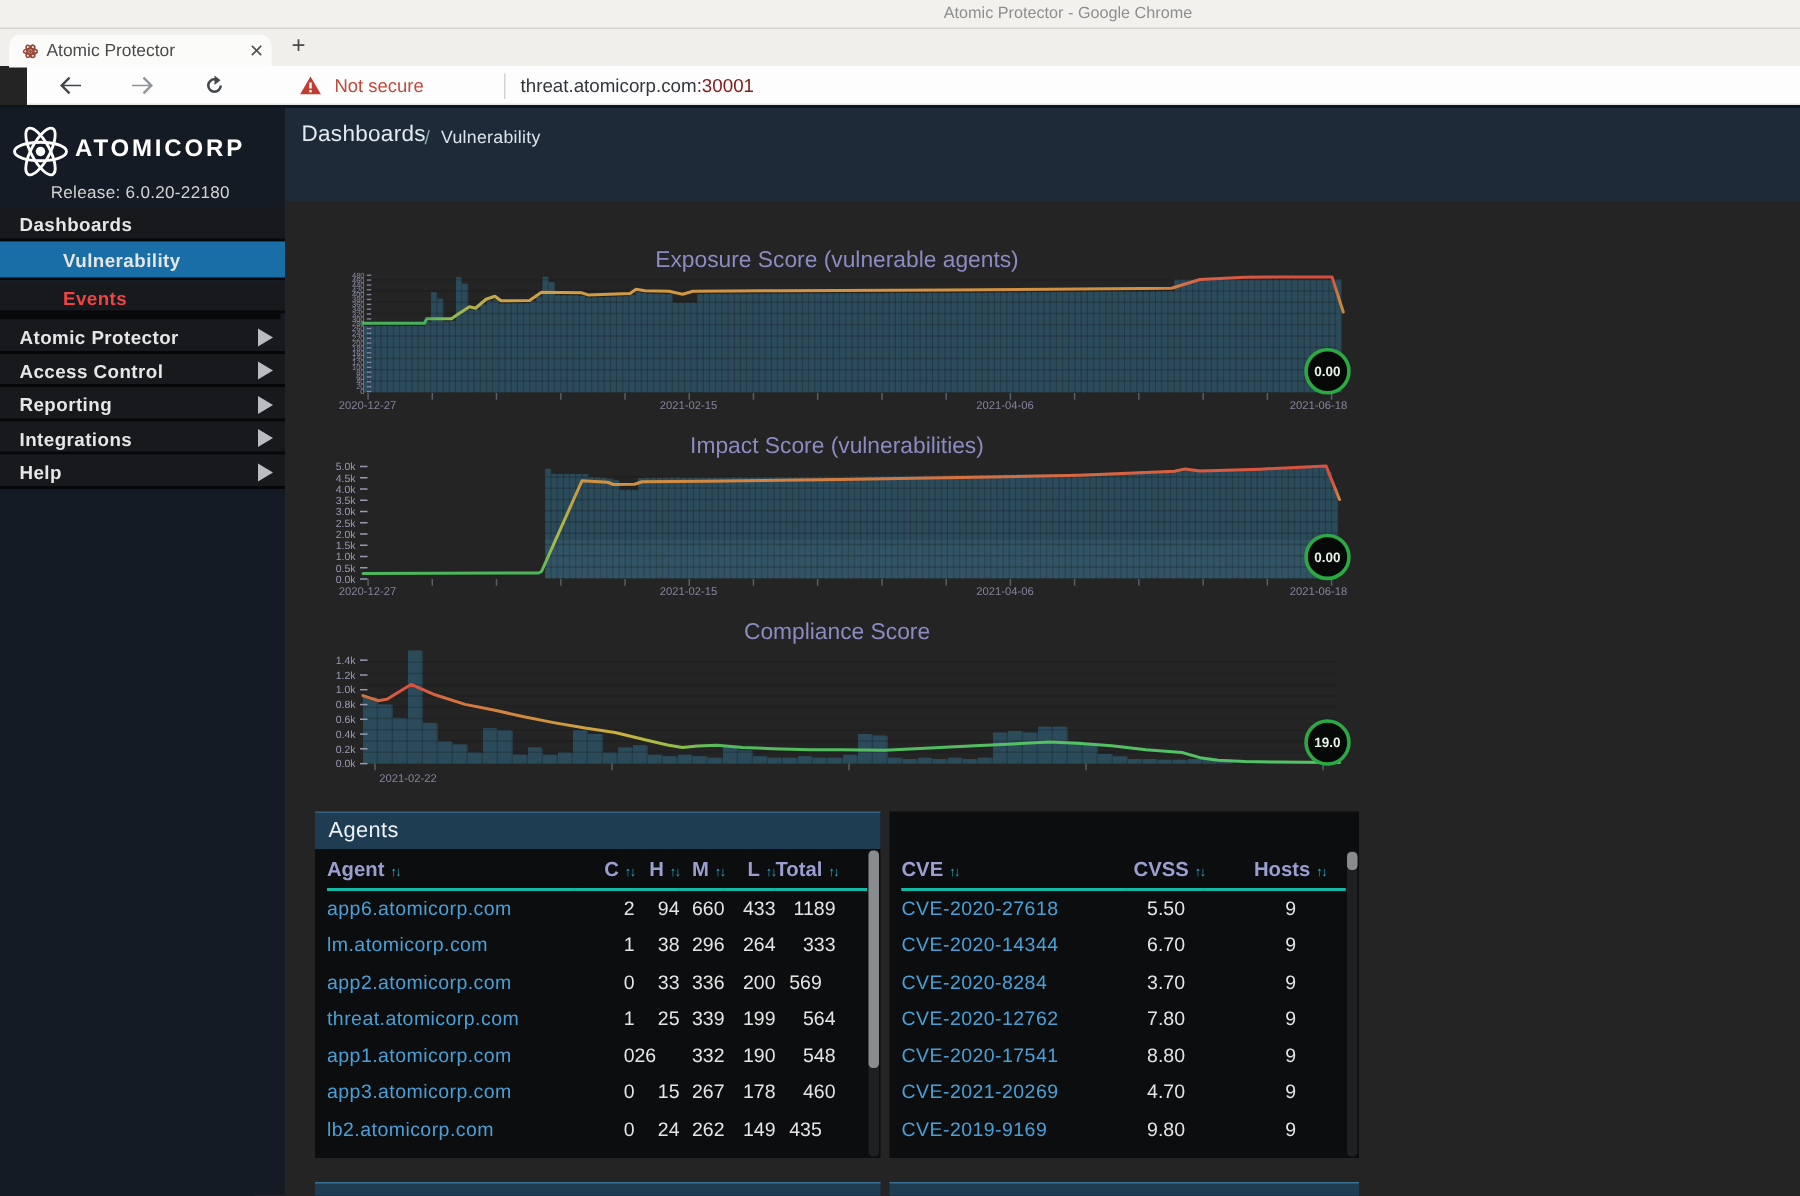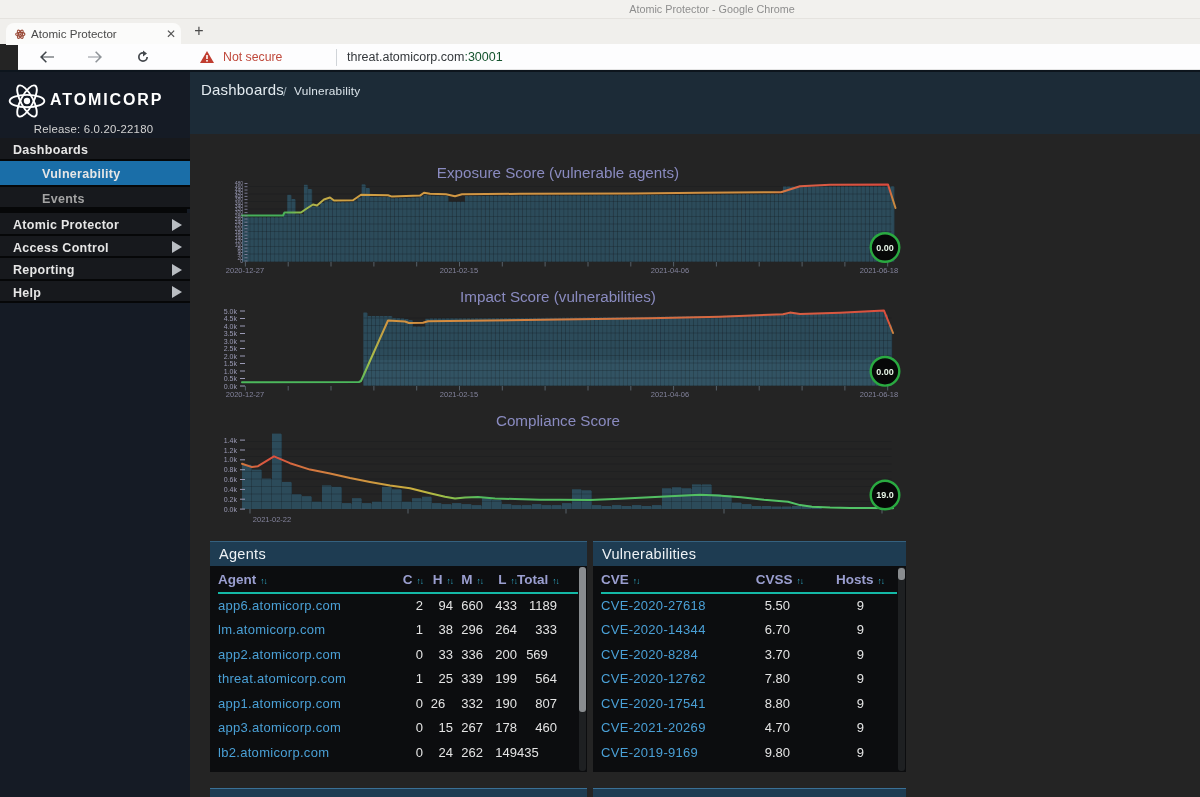--- a/index.html
+++ b/index.html
@@ -12,37 +12,37 @@
 #tab { position:absolute; left:6px; top:3.5px; width:175px; height:22px; background:#fbfbfa;
   border-radius:8px 8px 0 0; }
 #tab .tt { position:absolute; left:25px; top:4.5px; font-size:11.6px; color:#4a4a4a; }
 #tab .cl { position:absolute; left:160px; top:4px; font-size:12px; color:#555; }
 #newtab { position:absolute; left:189px; top:0px; width:20px; height:25px; font-size:16px; color:#4a4a4a; text-align:center; line-height:24px; }
 #toolbar { position:absolute; left:18px; top:44px; width:1200px; height:26px; background:#fdfdfe; border-bottom:1px solid #e4e4e4; }
 #toolbar svg.nav { position:absolute; top:5px; }
 .notsec { position:absolute; left:205px; top:6px; font-size:12.3px; color:#c04a3d; }
 .urldiv { position:absolute; left:318px; top:5px; width:1px; height:17px; background:#d0d4d8; }
 .urltxt { position:absolute; left:329px; top:6px; font-size:12.5px; color:#33373b; }
-.urltxt i { font-style:normal; color:#14532d; }
+.urltxt i { font-style:normal; color:#7f1d1d; }
 
 #page { position:absolute; left:0; top:70px; width:1200px; height:727px; background:#242424; }
 #pagetopline { position:absolute; left:0; top:0; width:1200px; height:2px; background:#0d151d; }
 
 #sidebar { position:absolute; left:0; top:2px; width:190px; height:725px; background:#151b25; }
 #logo { position:absolute; left:0; top:0; width:187px; height:66px; }
 #rel { position:absolute; left:0; top:51px; width:187px; text-align:center; font-size:11.4px; color:#d3d3d3; letter-spacing:0.2px;}
 #menu { position:absolute; left:0; top:66px; width:187px; }
 .mi { position:relative; width:190px; height:22.5px; background:#17191d; border-bottom:2.5px solid #060708;
   font-size:12.5px; font-weight:bold; color:#e6e6e6; line-height:22px; letter-spacing:0.3px; }
 .mi .lbl { position:absolute; left:13px; top:1px; }
 .mi .lbl2 { position:absolute; left:42px; top:1px; }
 .mi .arr { position:absolute; right:8px; top:5.5px; width:0; height:0;
   border-left:10px solid #b9bdc2; border-top:6px solid transparent; border-bottom:6px solid transparent; }
 .mi.hl { background:#1a6ea8; height:26px; line-height:25px;}
-.mi.dim .lbl2 { color:#a3a3a3; }
+.mi.dim .lbl2 { color:#ef4444; }
 .gap6 { height:4px; background:#060708; }
 
 #crumb { position:absolute; left:190px; top:2px; width:1010px; height:62px; background:#1c2b37; }
 #crumb .d { position:absolute; left:11px; top:9px; font-size:15px; color:#e2eaef; letter-spacing:0.2px; }
 #crumb .s { position:absolute; left:93px; top:12px; font-size:13px; color:#93a1aa; }
 #crumb .v { position:absolute; left:104px; top:12px; font-size:11.8px; color:#dbe4ea; letter-spacing:0.2px; }
 
 .panel { position:absolute; background:#0c0d0f; }
 .phead { position:absolute; left:0; top:0; width:100%; height:25px; background:#1e3c52; border-top:1px solid #35617f;
   font-size:15px; color:#eef2f5; letter-spacing:0.3px; }
@@ -124,20 +124,24 @@
         <div class="mi">
             <span class="lbl">Atomic Protector</span>
             <span class="arr"></span>
           </div>
         <div class="mi">
             <span class="lbl">Access Control</span>
             <span class="arr"></span>
           </div>
         <div class="mi">
             <span class="lbl">Reporting</span>
+            <span class="arr"></span>
+          </div>
+        <div class="mi">
+            <span class="lbl">Integrations</span>
             <span class="arr"></span>
           </div>
         <div class="mi">
             <span class="lbl">Help</span>
             <span class="arr"></span>
           </div>
       </div>
     </div>
     <div id="crumb">
         <span class="d">Dashboards</span>
@@ -1097,51 +1101,48 @@
               <td><a href="#">threat.atomicorp.com</a></td>
               <td style="text-align:right;padding-right:0px">1</td>
               <td style="text-align:right;padding-right:0px">25</td>
               <td style="text-align:right;padding-right:0px">339</td>
               <td style="text-align:right;padding-right:0px">199</td>
               <td style="text-align:right;padding-right:21px">564</td>
             </tr>
             <tr style="height:24.5px">
               <td><a href="#">app1.atomicorp.com</a></td>
               <td style="text-align:right;padding-right:0px">0</td>
-              <td style="text-align:center;padding-right:0px">26</td>
+              <td style="text-align:left;padding-right:0px">26</td>
               <td style="text-align:right;padding-right:0px">332</td>
               <td style="text-align:right;padding-right:0px">190</td>
-              <td style="text-align:right;padding-right:21px">807</td>
+              <td style="text-align:right;padding-right:21px">548</td>
             </tr>
             <tr style="height:24.5px">
               <td><a href="#">app3.atomicorp.com</a></td>
               <td style="text-align:right;padding-right:0px">0</td>
               <td style="text-align:right;padding-right:0px">15</td>
               <td style="text-align:right;padding-right:0px">267</td>
               <td style="text-align:right;padding-right:0px">178</td>
               <td style="text-align:right;padding-right:21px">460</td>
             </tr>
             <tr style="height:24.5px">
               <td><a href="#">lb2.atomicorp.com</a></td>
               <td style="text-align:right;padding-right:0px">0</td>
               <td style="text-align:right;padding-right:0px">24</td>
               <td style="text-align:right;padding-right:0px">262</td>
               <td style="text-align:right;padding-right:0px">149</td>
-              <td style="text-align:left;padding-right:21px">435</td>
+              <td style="text-align:center;padding-right:21px">435</td>
             </tr>
           </tbody>
       </table>
       <div class="scroll-track" style="left:369px;top:26px;height:204px"></div>
       <div class="scroll-thumb" style="left:369px;top:26px;height:145px"></div>
     </div>
 
     <div class="panel" style="left:593px;top:471px;width:313px;height:231px">
-      <div class="phead">
-          <span>Vulnerabilities</span>
-        </div>
       <table class="tbl" style="left:8px;width:290px">
         <colgroup>
             <col style="width:150px">
             <col style="width:52px">
             <col style="width:94px">
           </colgroup>
         <thead>
             <tr style="height:27px">
           <th>CVE<span class="srt">↑↓</span></th>
           <th style="text-align:right">CVSS<span class="srt">↑↓</span></th>

